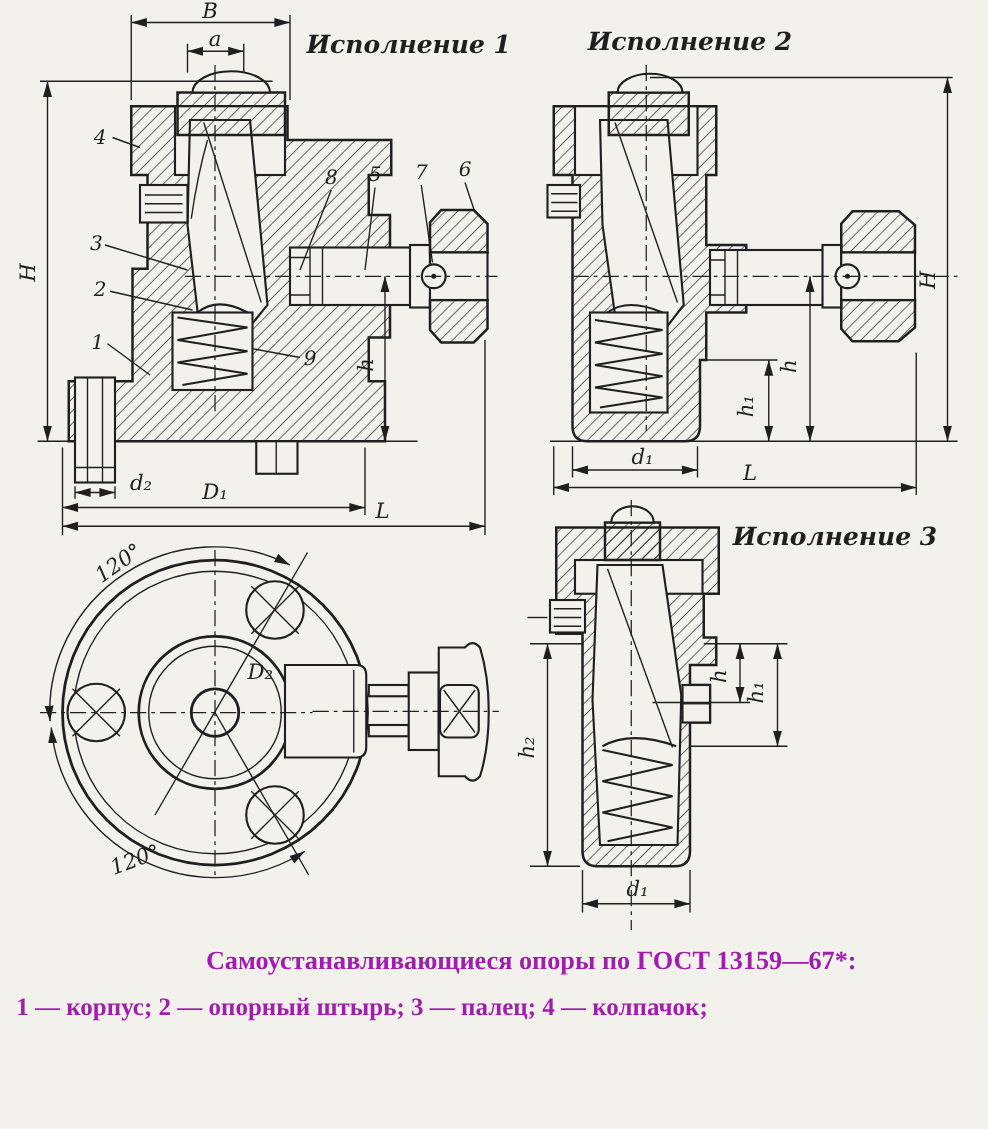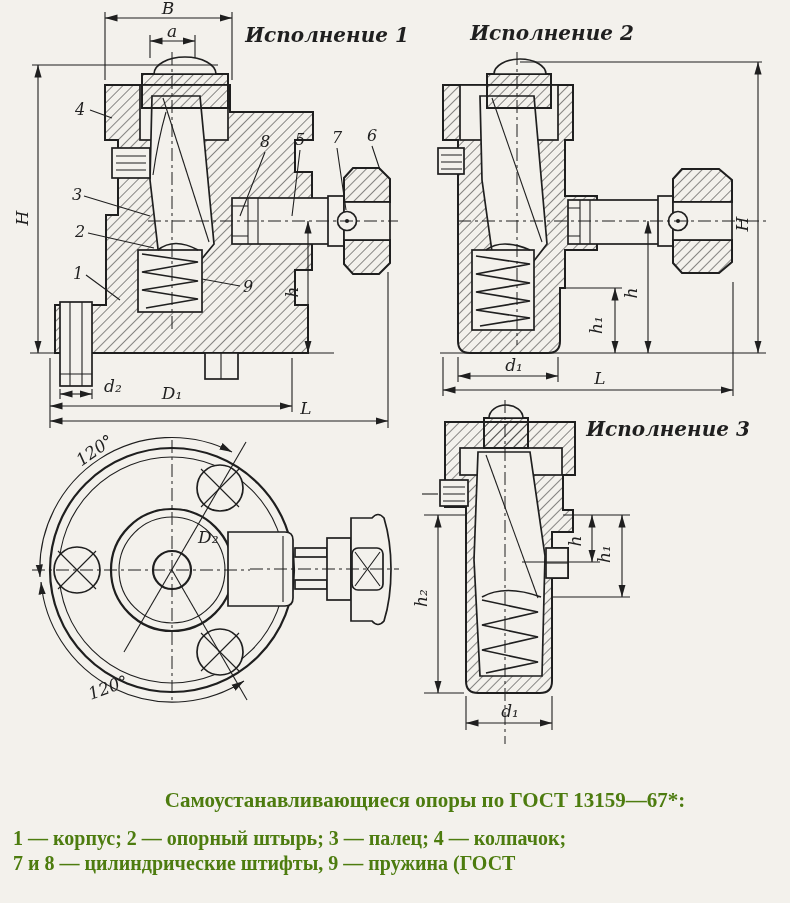--- a/index.html
+++ b/index.html
@@ -21,21 +21,21 @@
   .thin  { fill: none; stroke: #1f1f1f; stroke-width: 1.1; }
   .dim   { fill: none; stroke: #1f1f1f; stroke-width: 1.1; }
   .cl    { fill: none; stroke: #1f1f1f; stroke-width: 1; stroke-dasharray: 13 4 3 4; }
 
   text { fill: #1f1f1f; }
   .dimlbl { font: italic 17px "DejaVu Serif", serif; }
   .part   { font: italic 16px "DejaVu Serif", serif; }
   .vtitle { font: bold italic 20px "DejaVu Serif", serif; }
 
   
-  .caption { position:absolute; left:0; top:788px; width:790px; color:#4d7c0f; }
+  .caption { position:absolute; left:0; top:756px; width:790px; color:#a21caf; }
   .caption-title { text-align:center; padding-left:60px; font-weight:bold; font-size:21px; }
   .caption-line  { font-weight:bold; font-size:20px; line-height:25px; padding:0 13px; text-align:justify; }
   .caption-line.first { margin-top:13px; }
   .caption-line.center { text-align:center; padding-right:40px; }
 </style>
 </head>
 <body>
 
 <div class="page">
 
@@ -256,16 +256,15 @@
     <text class="dimlbl" x="198" y="543">D₂</text>
 
     <path class="cl" d="M172,440 V702"></path>
     <path class="cl" d="M32,570 H250 M250,569 H399" transform="translate(0,0)"></path>
   </g>
 </svg>
 
 <div class="caption">
   <div class="caption-title">Самоустанавливающиеся опоры по ГОСТ 13159—67*:</div>
   <div class="caption-line first">1 — корпус; 2 — опорный штырь; 3 — палец; 4 — колпачок;</div>
-  <div class="caption-line">7 и 8 — цилиндрические штифты, 9 — пружина (ГОСТ</div>
 </div>
 
 </div>
 
 </body></html>

